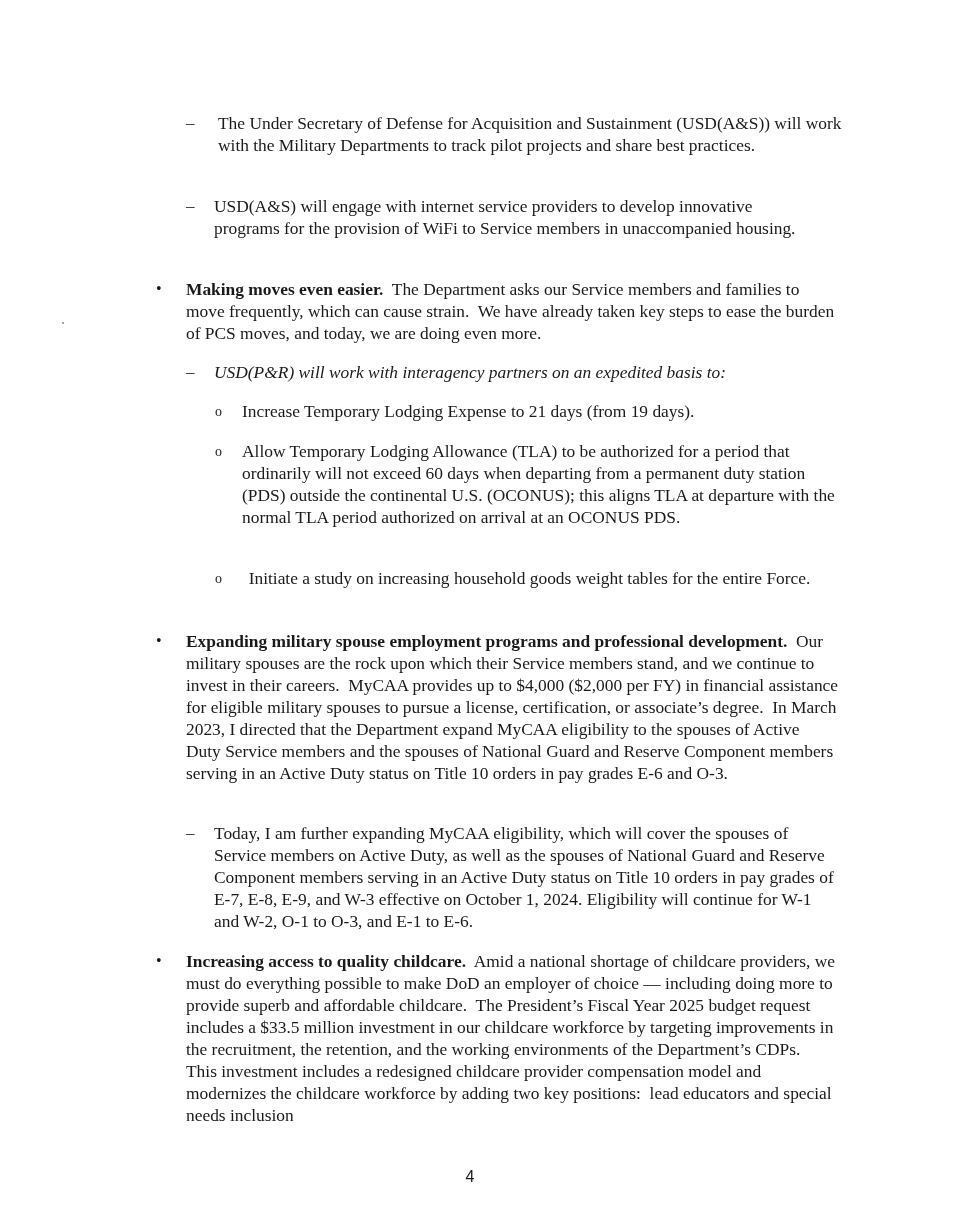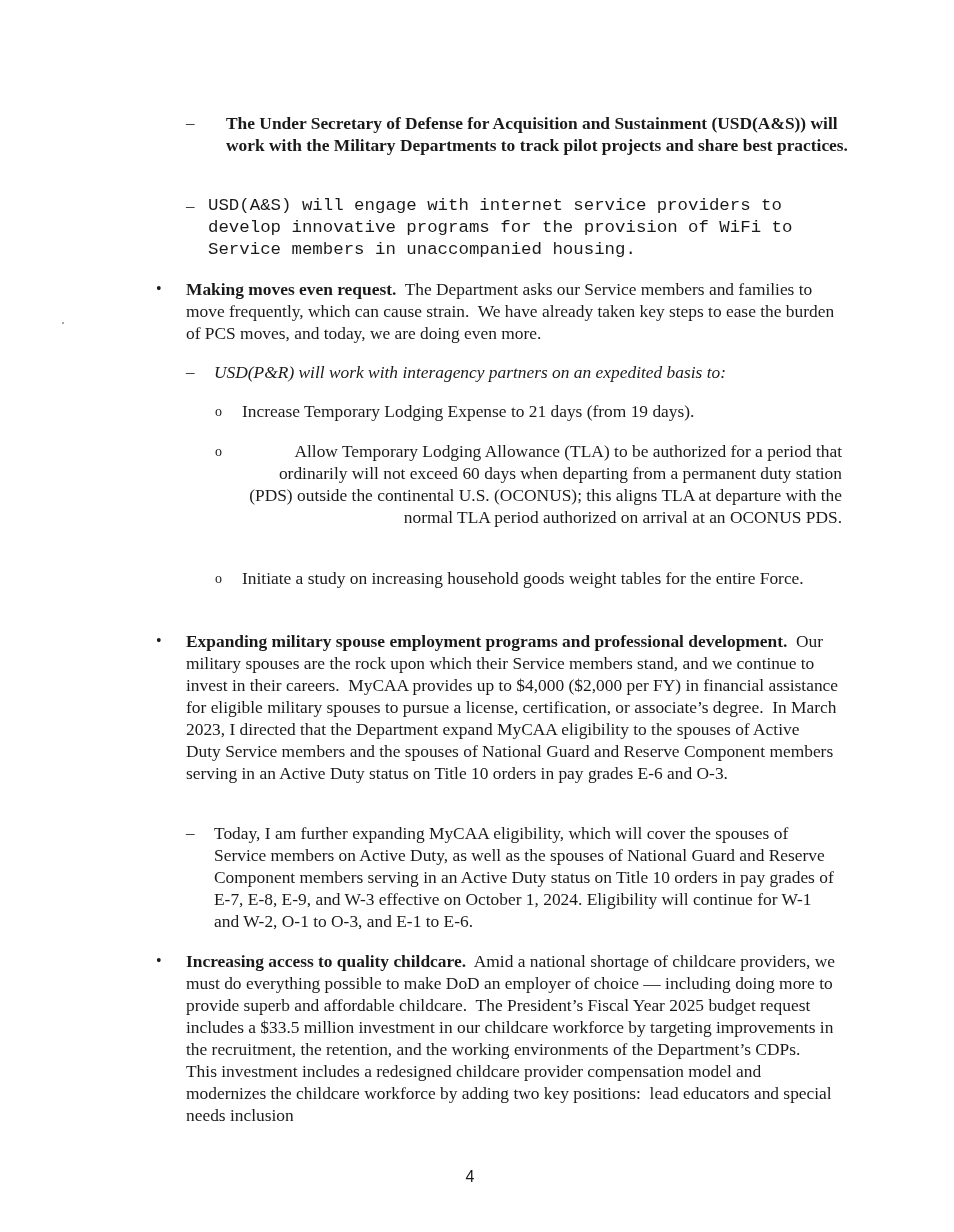--- a/index.html
+++ b/index.html
@@ -18,51 +18,51 @@
   b { font-weight: bold; }
   .page-number { position: absolute; left: 0; width: 940px; top: 1166px; text-align: center; font-family: "Liberation Sans", "DejaVu Sans", sans-serif; font-size: 16px; }
 </style>
 </head>
 <body>
 
 <div class="stray-mark"></div>
 
 <div class="dash-row" style="left:186px; top:112px; width:660px;">
   <span class="marker">–</span>
-  <span class="text" style="left:40px; width:630px;font-weight:bold;">The Under Secretary of Defense for Acquisition and Sustainment (USD(A&amp;S)) will work with the Military Departments to track pilot projects and share best practices.</span>
+  <span class="text" style="left:32px; width:630px;">The Under Secretary of Defense for Acquisition and Sustainment (USD(A&amp;S)) will work with the Military Departments to track pilot projects and share best practices.</span>
 </div>
 
 <div class="dash-row" style="left:186px; top:195px; width:660px;">
   <span class="marker">–</span>
-  <span class="text" style="left:22px; width:600px;font-family:Liberation Mono, monospace;">USD(A&amp;S) will engage with internet service providers to develop innovative programs for the provision of WiFi to Service members in unaccompanied housing.</span>
+  <span class="text" style="left:28px; width:600px;">USD(A&amp;S) will engage with internet service providers to develop innovative programs for the provision of WiFi to Service members in unaccompanied housing.</span>
 </div>
 
 <div class="bullet-row" style="left:156px; top:278px; width:690px;">
   <span class="marker">•</span>
-  <span class="text" style="left:30px; width:652px;"><b>Making moves even request.</b><span style="white-space:pre-wrap;margin-top:38px;">  The Department asks our Service members and families to move frequently, which can cause strain.  We have already taken key steps to ease the burden of PCS moves, and today, we are doing even more.</span></span>
+  <span class="text" style="left:30px; width:652px;"><b>Making moves even easier.</b><span style="white-space:pre-wrap;margin-top:38px;">  The Department asks our Service members and families to move frequently, which can cause strain.  We have already taken key steps to ease the burden of PCS moves, and today, we are doing even more.</span></span>
 </div>
 
 <div class="dash-row" style="left:186px; top:361px; width:660px;">
   <span class="marker">–</span>
   <span class="text" style="left:28px; width:630px;font-style:italic;">USD(P&amp;R) will work with interagency partners on an expedited basis to:</span>
 </div>
 
 <div class="circle-row" style="left:215px; top:400px; width:630px;">
   <span class="marker">o</span>
   <span class="text" style="left:27px; width:600px;">Increase Temporary Lodging Expense to 21 days (from 19 days).</span>
 </div>
 
 <div class="circle-row" style="left:215px; top:440px; width:630px;">
   <span class="marker">o</span>
-  <span class="text" style="left:27px; width:600px;text-align:right;">Allow Temporary Lodging Allowance (TLA) to be authorized for a period that ordinarily will not exceed 60 days when departing from a permanent duty station (PDS) outside the continental U.S. (OCONUS); this aligns TLA at departure with the normal TLA period authorized on arrival at an OCONUS PDS.</span>
+  <span class="text" style="left:27px; width:600px;">Allow Temporary Lodging Allowance (TLA) to be authorized for a period that ordinarily will not exceed 60 days when departing from a permanent duty station (PDS) outside the continental U.S. (OCONUS); this aligns TLA at departure with the normal TLA period authorized on arrival at an OCONUS PDS.</span>
 </div>
 
 <div class="circle-row" style="left:215px; top:567px; width:630px;">
   <span class="marker">o</span>
-  <span class="text" style="left:27px; width:575px;">Initiate a study on increasing household goods weight tables for the entire Force.</span>
+  <span class="text" style="left:27px; width:575px;text-align:center;">Initiate a study on increasing household goods weight tables for the entire Force.</span>
 </div>
 
 <div class="bullet-row" style="left:156px; top:630px; width:690px;">
   <span class="marker">•</span>
   <span class="text" style="left:30px; width:652px;"><b>Expanding military spouse employment programs and professional development.</b><span style="white-space:pre-wrap;">  Our military spouses are the rock upon which their Service members stand, and we continue to invest in their careers.  MyCAA provides up to $4,000 ($2,000 per FY) in financial assistance for eligible military spouses to pursue a license, certification, or associate’s degree.  In March 2023, I directed that the Department expand MyCAA eligibility to the spouses of Active Duty Service members and the spouses of National Guard and Reserve Component members serving in an Active Duty status on Title 10 orders in pay grades E-6 and O-3.</span></span>
 </div>
 
 <div class="dash-row" style="left:186px; top:822px; width:660px;">
   <span class="marker">–</span>
   <span class="text" style="left:28px; width:625px;">Today, I am further expanding MyCAA eligibility, which will cover the spouses of Service members on Active Duty, as well as the spouses of National Guard and Reserve Component members serving in an Active Duty status on Title 10 orders in pay grades of E-7, E-8, E-9, and W-3 effective on October 1, 2024.  Eligibility will continue for W-1 and W-2, O-1 to O-3, and E-1 to E-6.</span>

